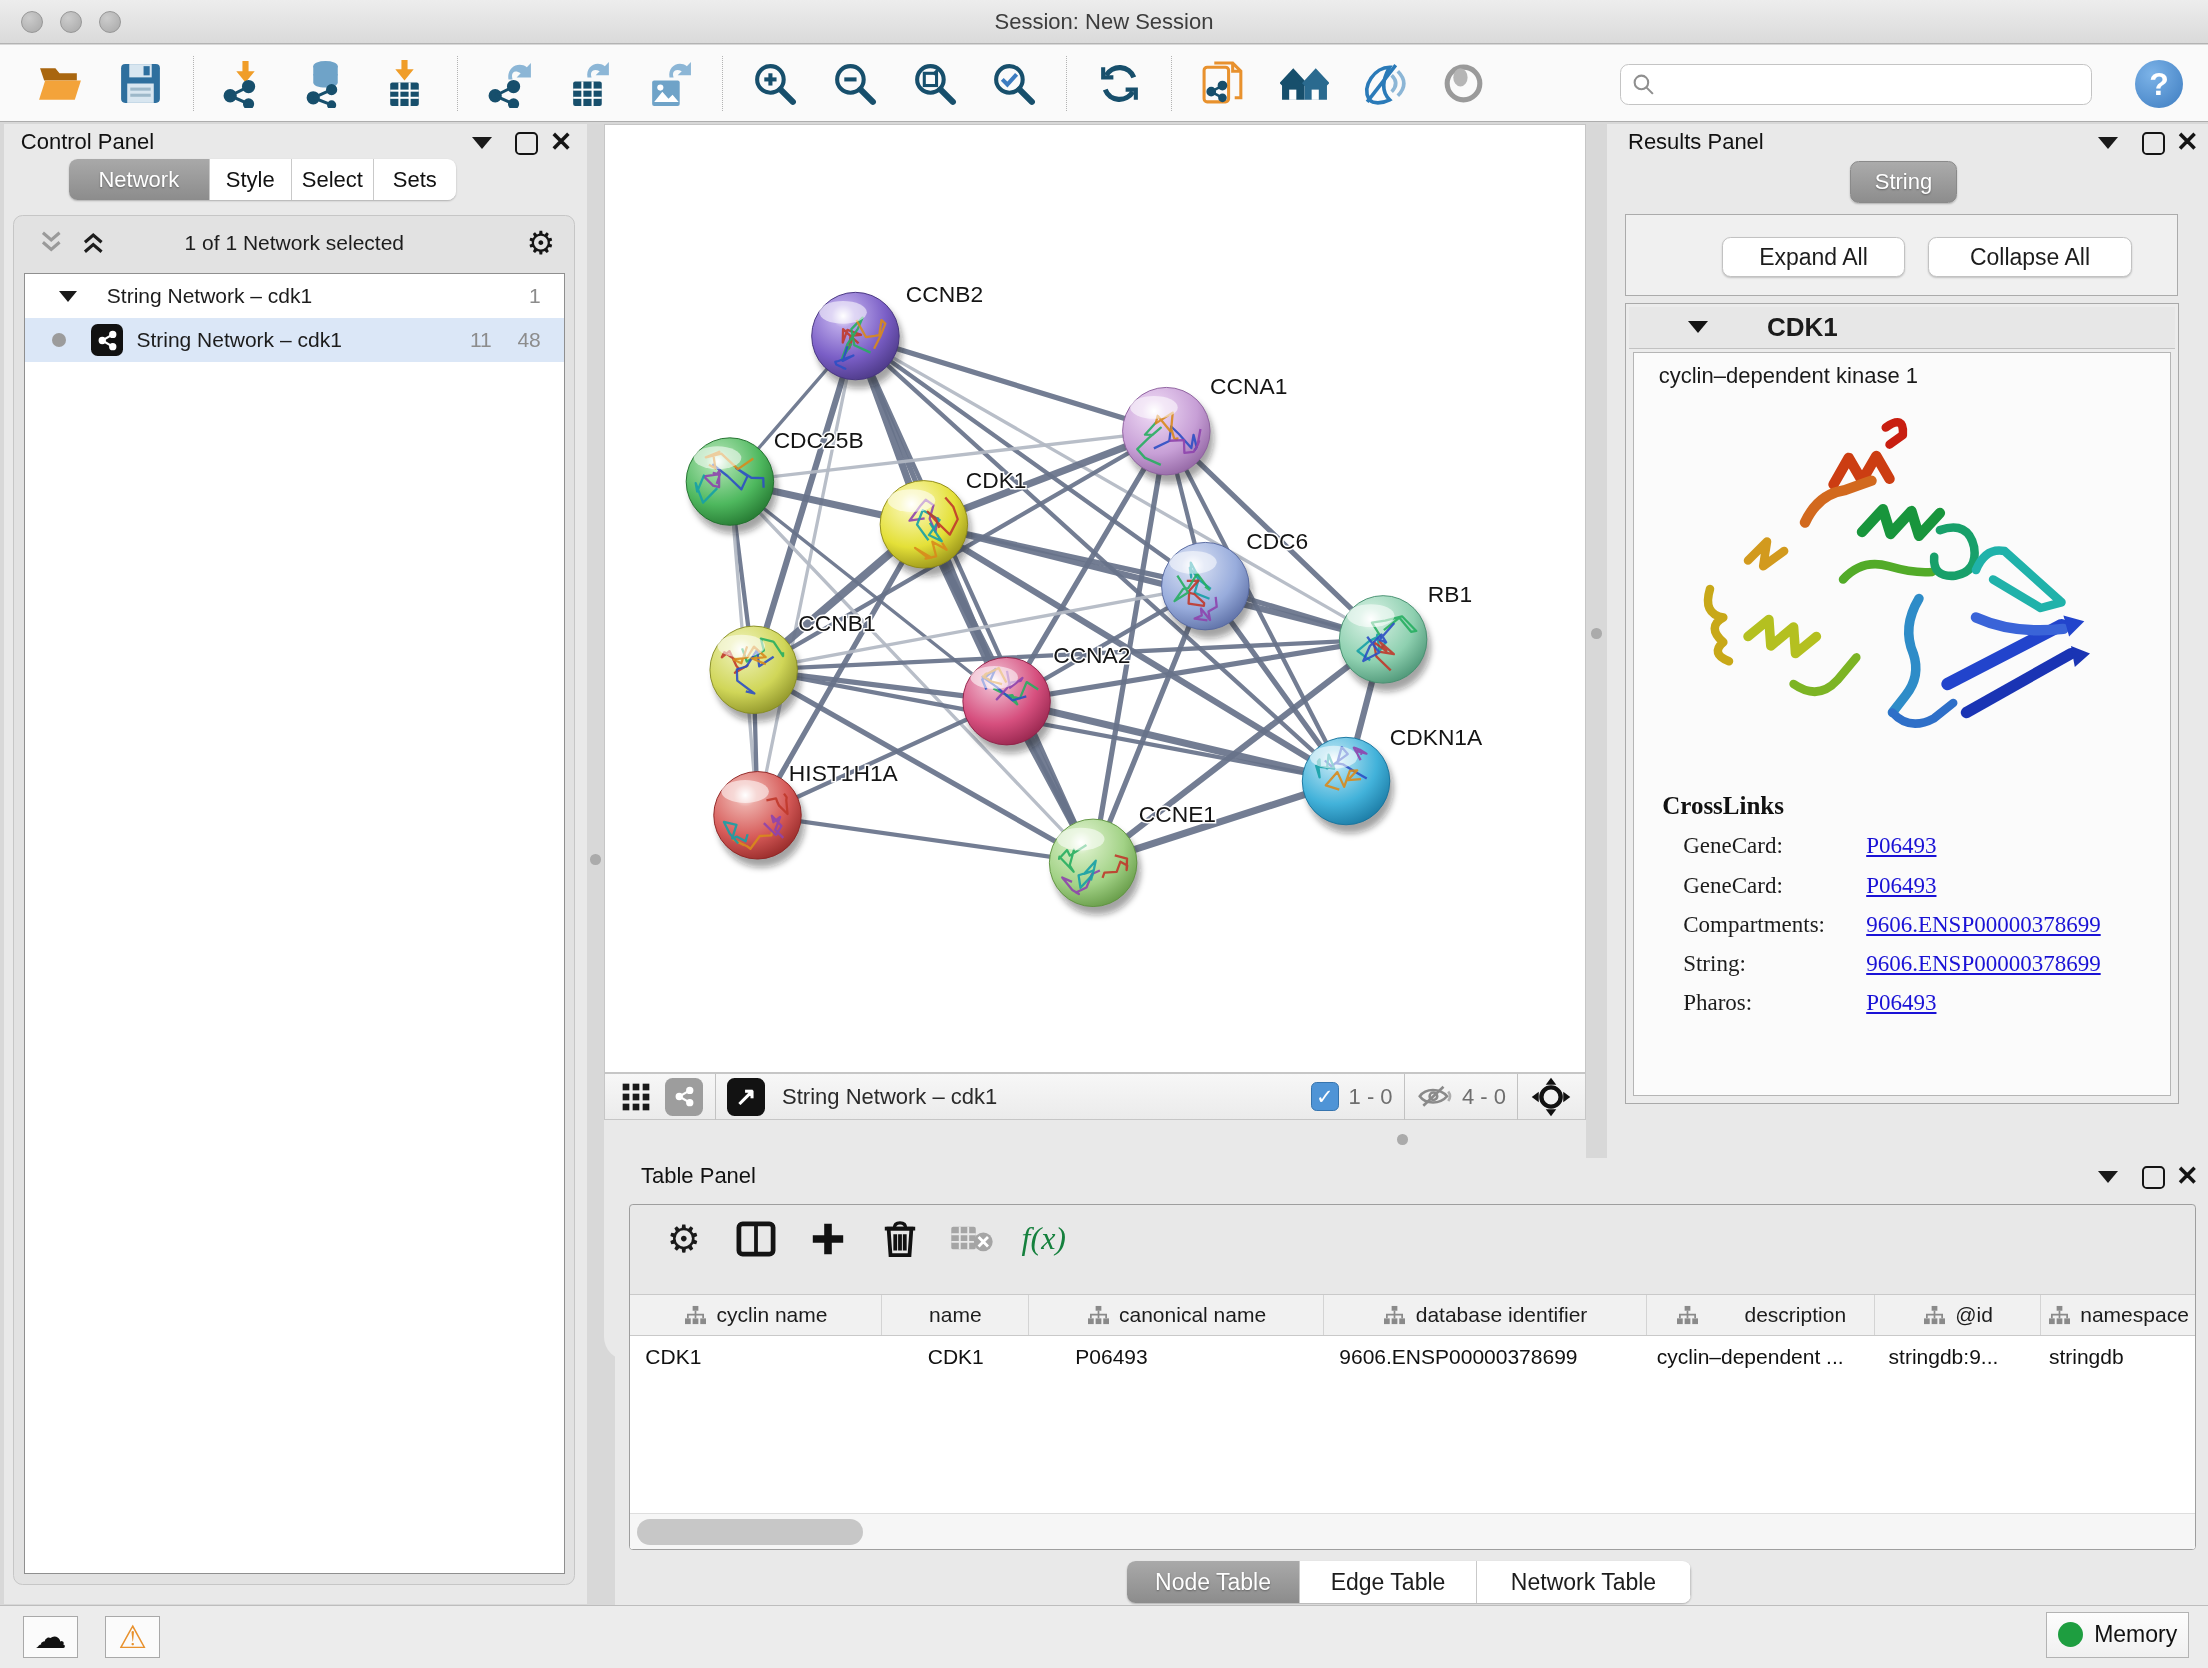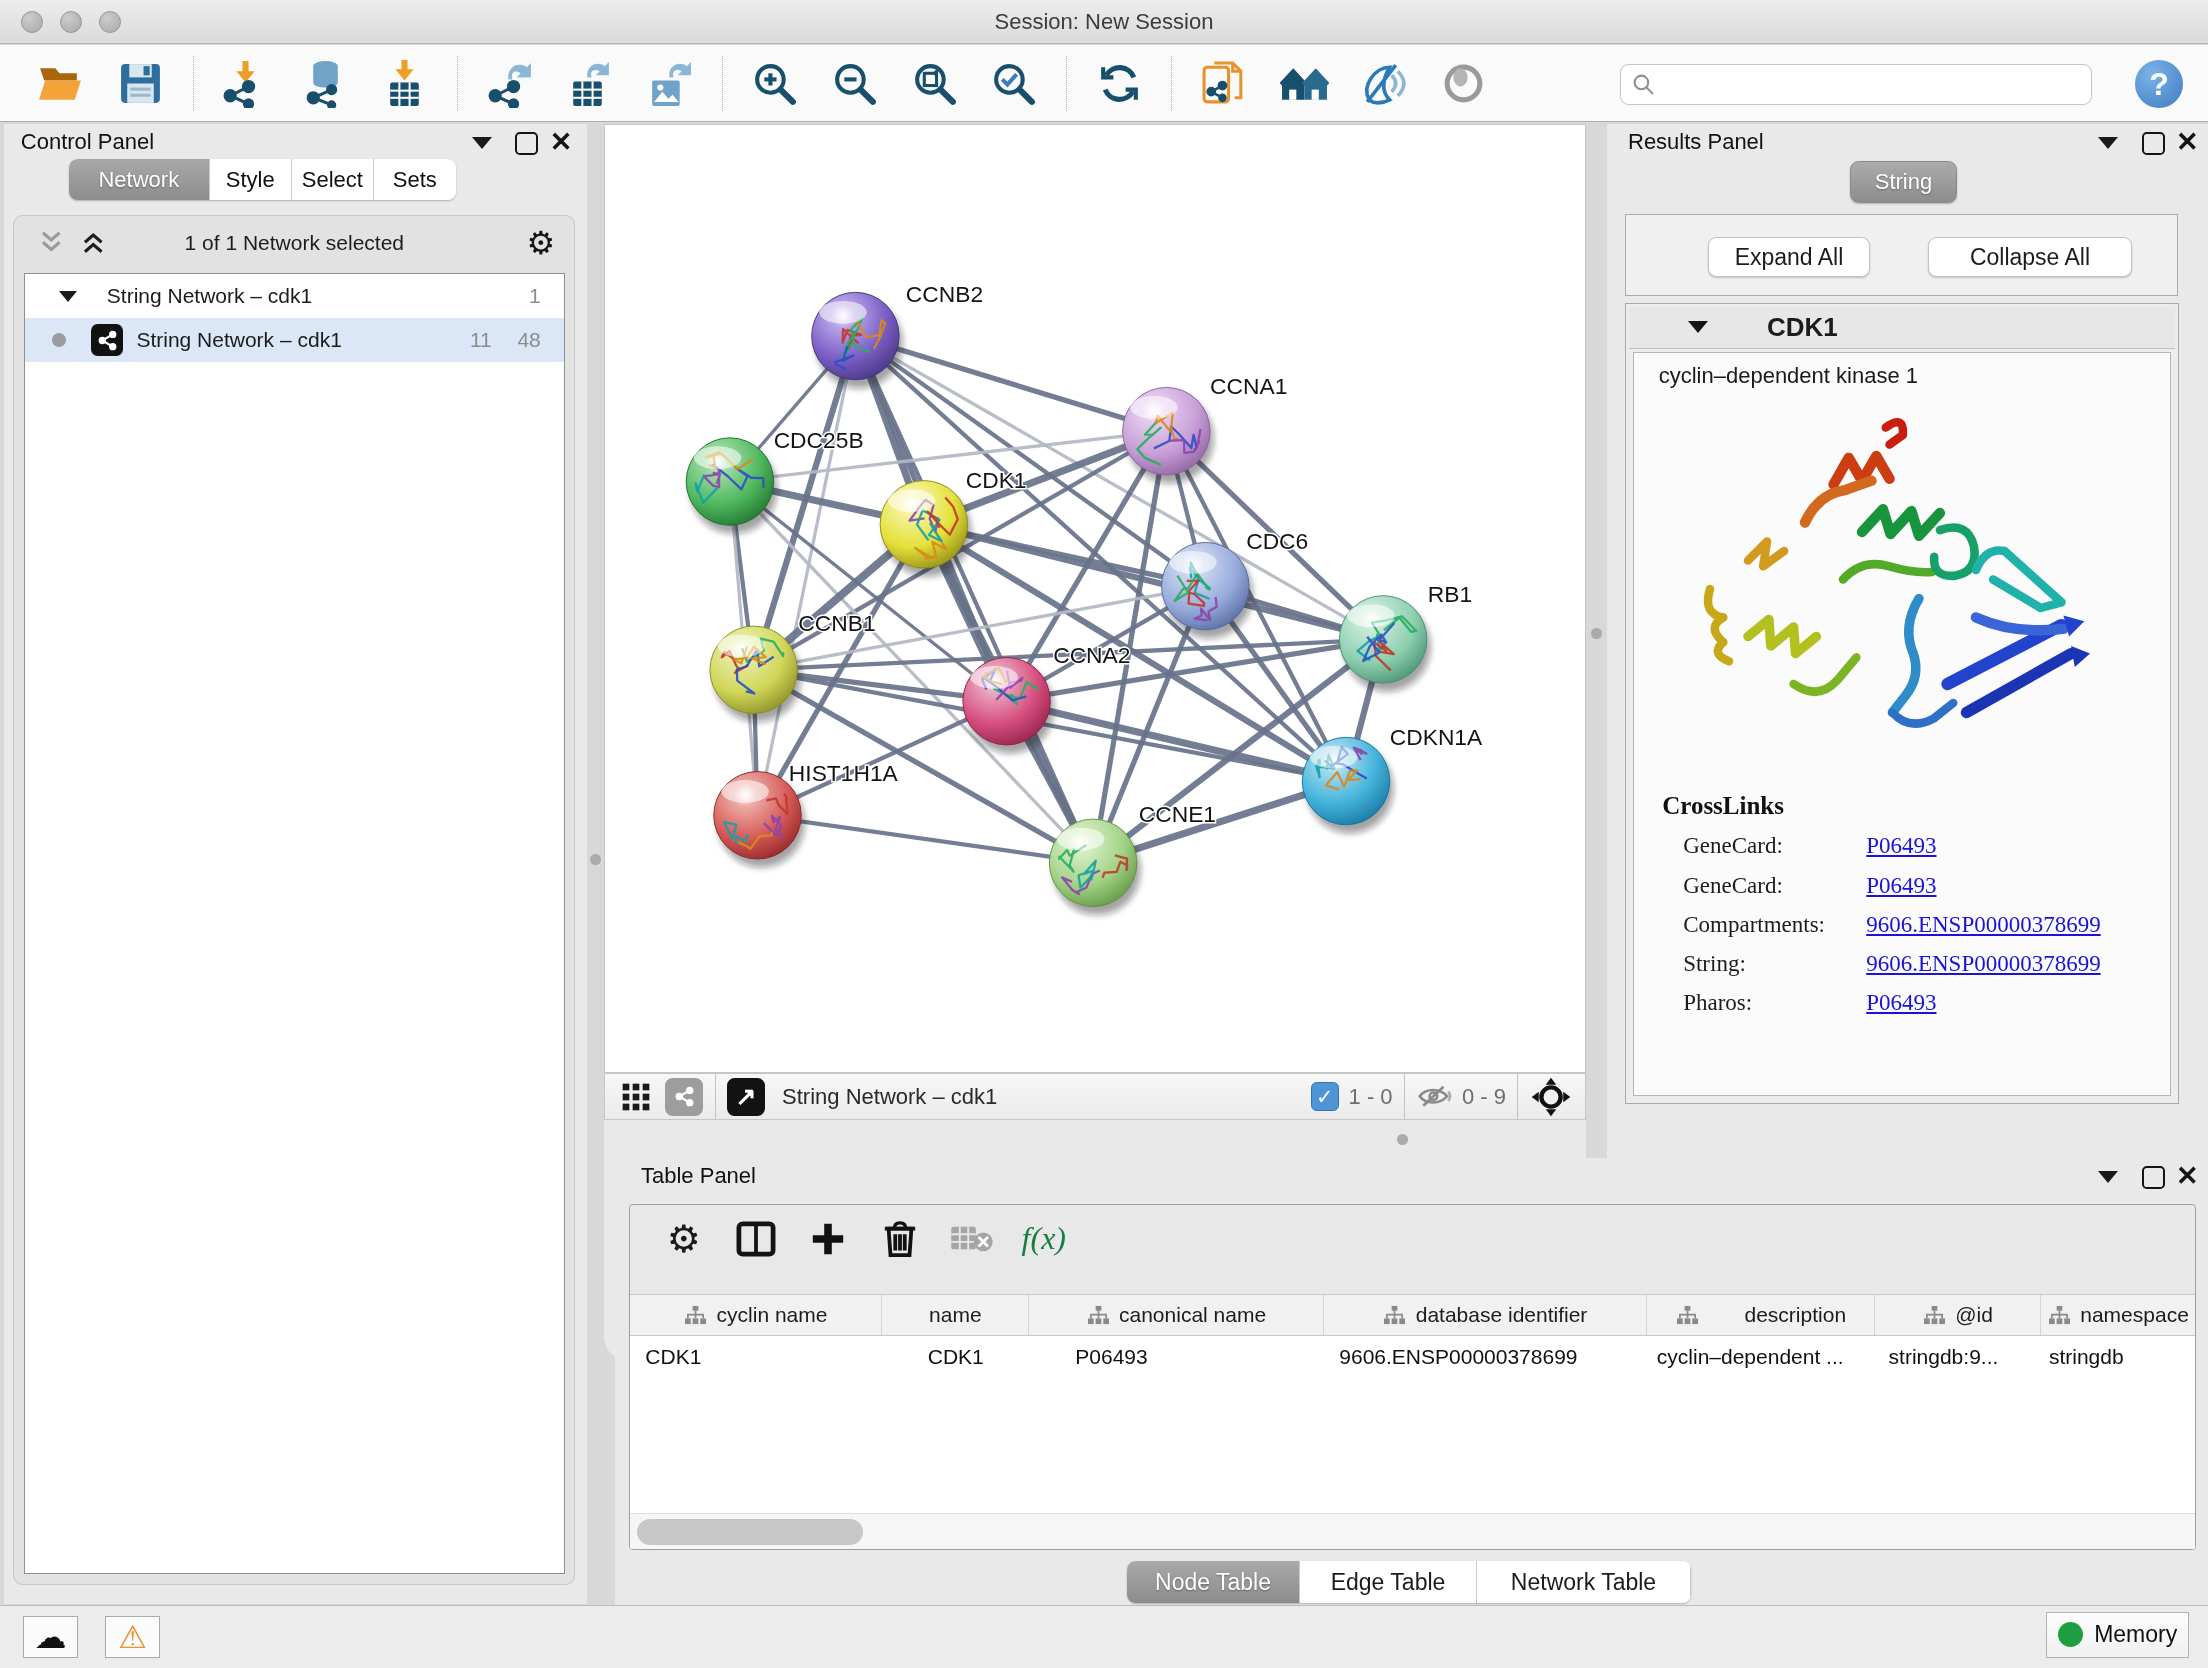--- a/index.html
+++ b/index.html
@@ -688,42 +688,42 @@
       <span style="flex:1"></span>
       <span class="vt-check">✓</span>
       <span class="vt-count">1 - 0</span>
       <span class="vt-sep"></span>
       <svg width="36" height="28.5" viewBox="0 0 30 24" fill="none" stroke="#8a8a8a" stroke-width="2.2">
           <path d="M3 12 C8 5 20 5 26 12 C20 19 8 19 3 12z"></path>
           <circle cx="14.5" cy="12" r="3.2"></circle>
           <line x1="6" y1="20" x2="23" y2="4"></line>
           <path d="M27 8 q3 4 0 8" stroke="#aeaeae"></path>
         </svg>
-      <span class="vt-count">0 - 9</span>
+      <span class="vt-count">4 - 0</span>
       <span class="vt-sep"></span>
       <svg width="42" height="42" viewBox="0 0 48 48" style="margin-right:13.3px">
           <circle cx="24" cy="24" r="11" fill="none" stroke="#111" stroke-width="5"></circle>
           <path d="M24 2 l6 8 h-12z" fill="#111"></path>
           <path d="M24 46 l6-8 h-12z" fill="#111"></path>
           <path d="M2 24 l8-6 v12z" fill="#111"></path>
           <path d="M46 24 l-8-6 v12z" fill="#111"></path>
         </svg>
     </div>
   </div>
 
   <div class="dock" id="results-dock">
     <div class="panel-head-title" style="left:21px">Results Panel</div>
     <span class="ph-caret" style="left:491px"></span>
     <span class="ph-float" style="left:535px"></span>
     <span class="ph-close" style="left:569px">✕</span>
 
     <div class="string-tab">String</div>
 
     <div class="rp-actions">
-      <div class="rp-btn" style="left:82px; width:162px">Expand All</div>
+      <div class="rp-btn" style="left:96px; width:183px">Expand All</div>
       <div class="rp-btn" style="left:302px; width:204px">Collapse All</div>
     </div>
 
     <div class="rp-content">
       <div class="rp-entry-head">
         <span class="ph-caret" style="position:static; margin-left:59px; border-top-color:#141414;"></span>
         <span style="margin-left:59px; font-size:26px; font-weight:bold;">CDK1</span>
       </div>
       <div class="rp-entry-body">
         <div class="rp-desc">cyclin–dependent kinase 1</div>

